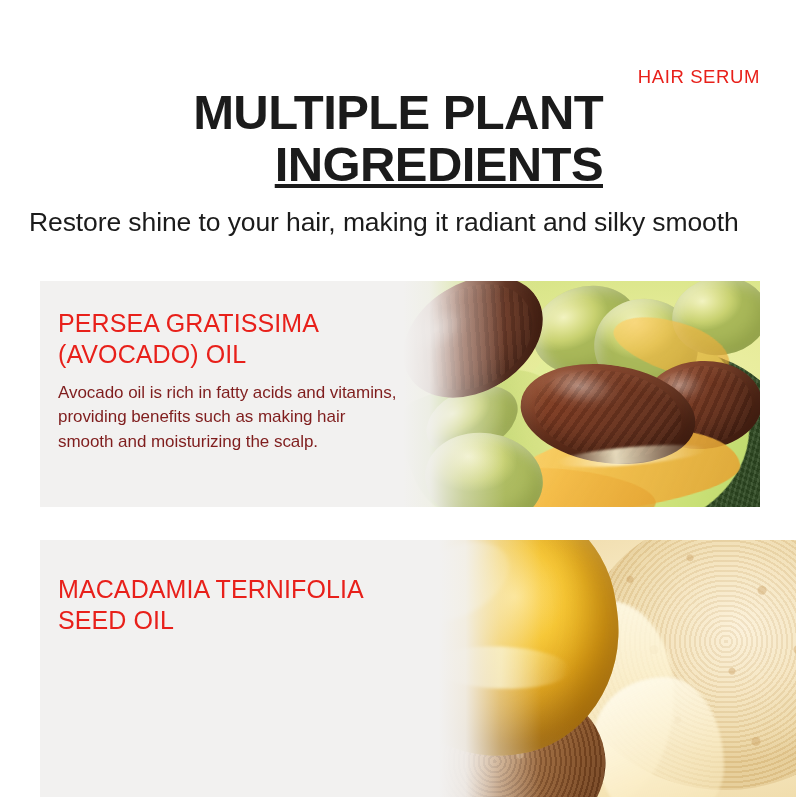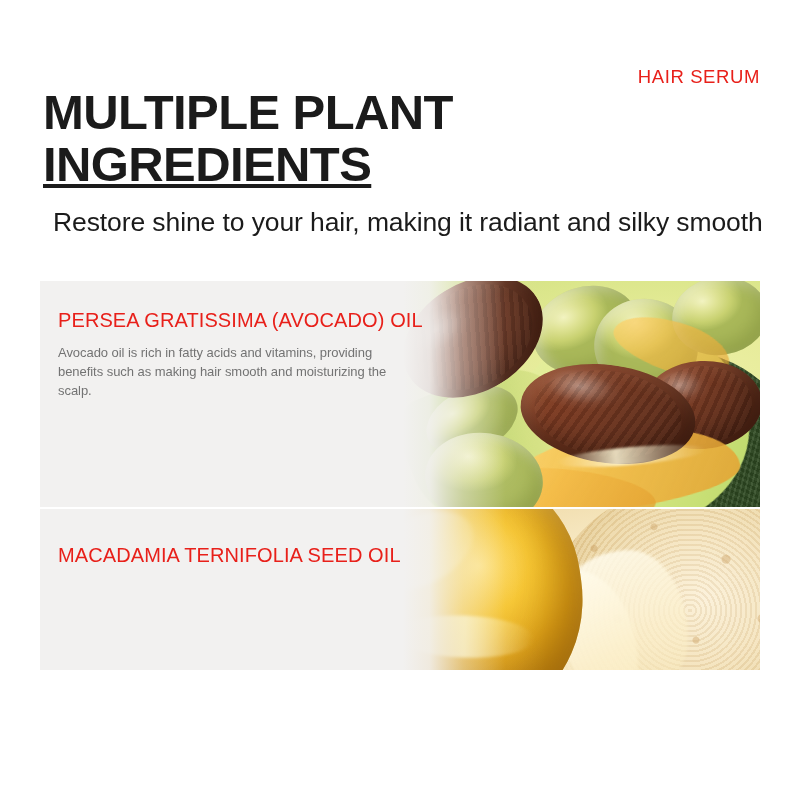--- a/index.html
+++ b/index.html
@@ -39,70 +39,71 @@
     position: absolute;
     left: 43px;
     top: 53px;
     width: 560px;
     font-size: 49px;
     line-height: 1.07;
     font-weight: 700;
     letter-spacing: -0.6px;
     color: #1b1b1b;
     text-transform: uppercase;
+    text-align: right;
   }
   .headline .l2 { display: block; text-decoration: underline; }
 
   .subhead {
     position: absolute;
-    left: 53px;
+    left: 29px;
     top: 178px;
     width: 715px;
     font-size: 26.5px;
     line-height: 1.3;
     font-weight: 400;
     color: #1b1b1b;
     letter-spacing: -0.1px;
   }
 
   
   .card {
     position: absolute;
     left: 40px;
     width: 720px;
     background: #f2f1f0;
     overflow: hidden;
   }
   .card-1 { top: 281px; height: 226px; }
-  .card-2 { top: 509px; height: 161px; }
+  .card-2 { top: 540px; height: 257px; padding-left: 36px; }
 
   .card-text {
     position: absolute;
     left: 18px;
     top: 0;
     width: 370px;
     z-index: 3;
   }
 
   .card-title {
     color: #e8201a;
-    font-size: 20px;
+    font-size: 25px;
     line-height: 1.22;
     font-weight: 400;
     letter-spacing: 0.1px;
     text-transform: uppercase;
     margin: 0;
   }
   .card-1 .card-text { padding-top: 27px; }
   .card-2 .card-text { padding-top: 34px; }
 
   .card-body {
     margin: 12px 0 0 0;
-    color: #737373;
-    font-size: 13px;
+    color: #7f1d1d;
+    font-size: 17px;
     line-height: 1.43;
     font-weight: 400;
     letter-spacing: -0.05px;
     max-width: 340px;
   }
 
   
   .photo {
     position: absolute;
     top: 0;

